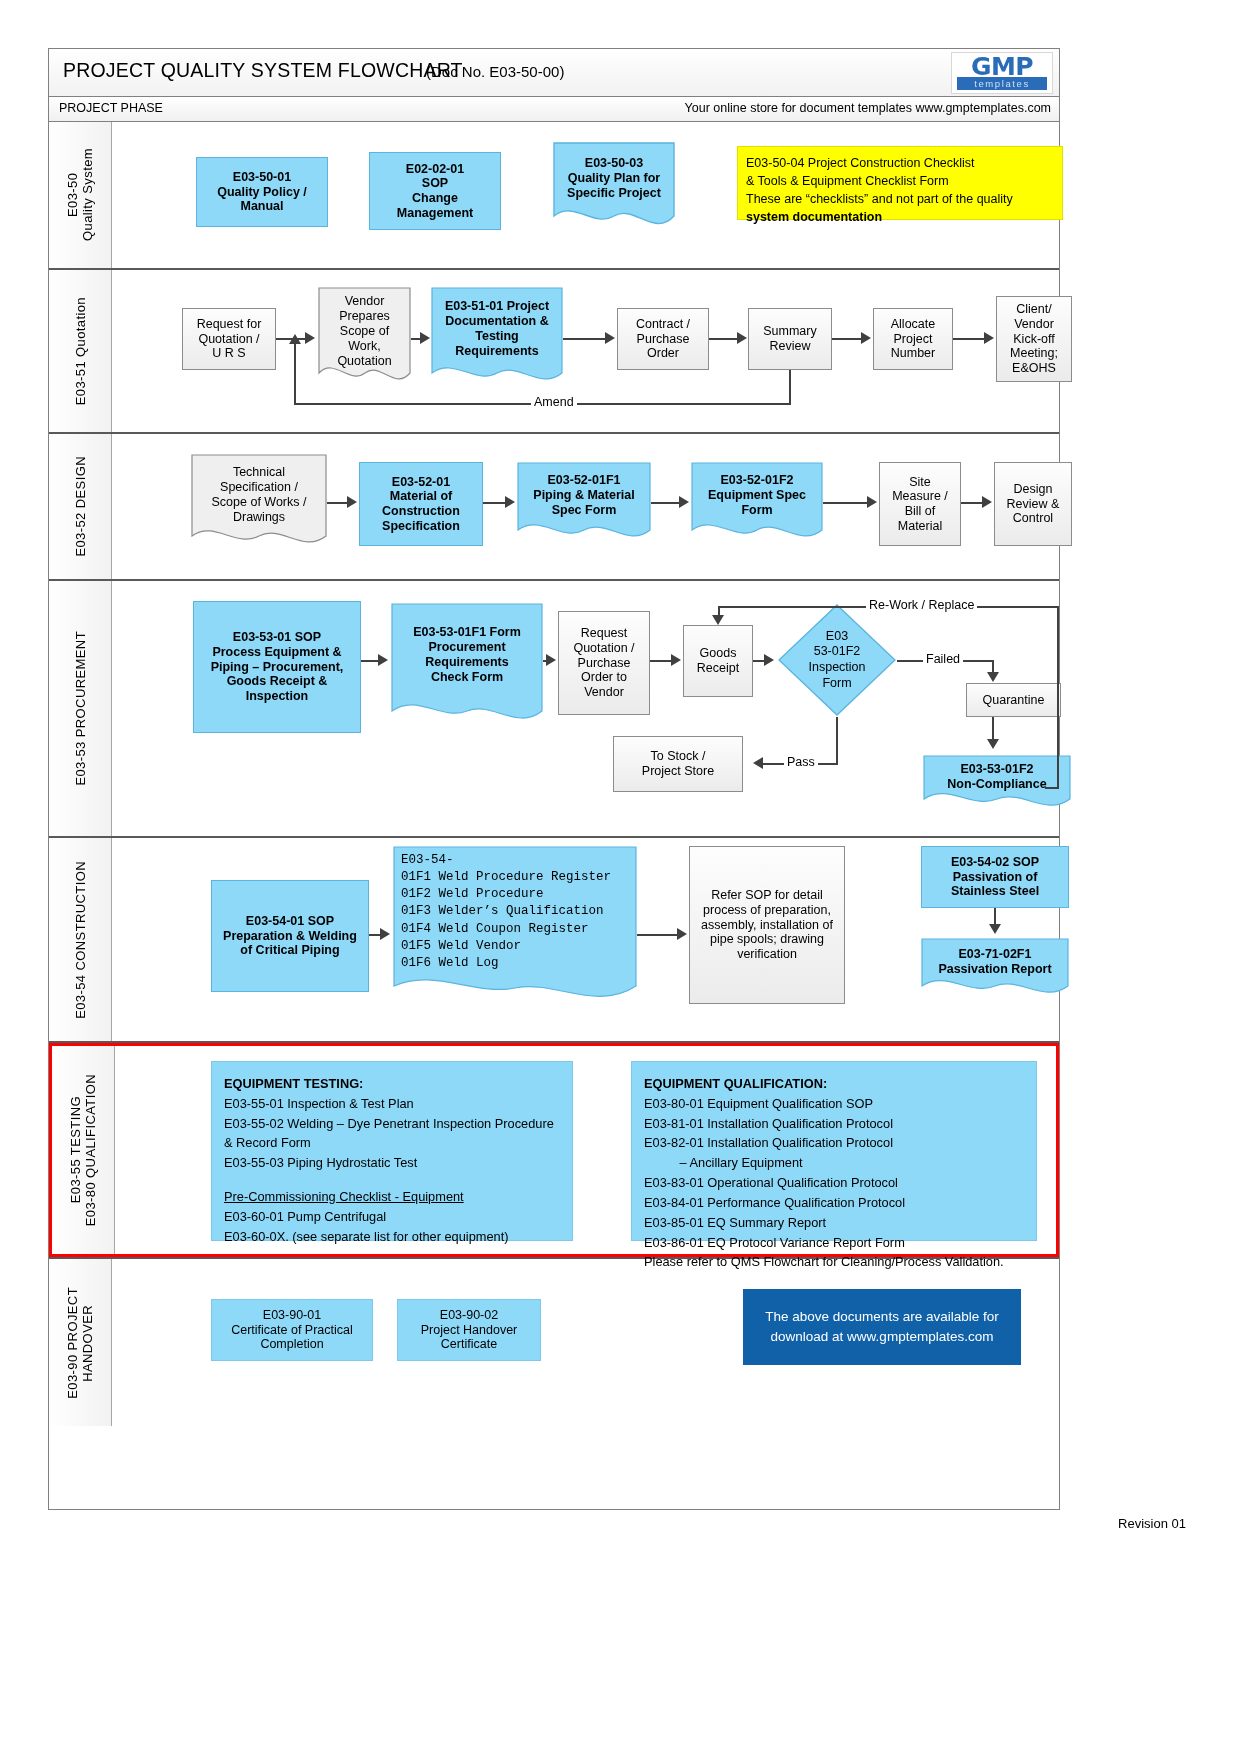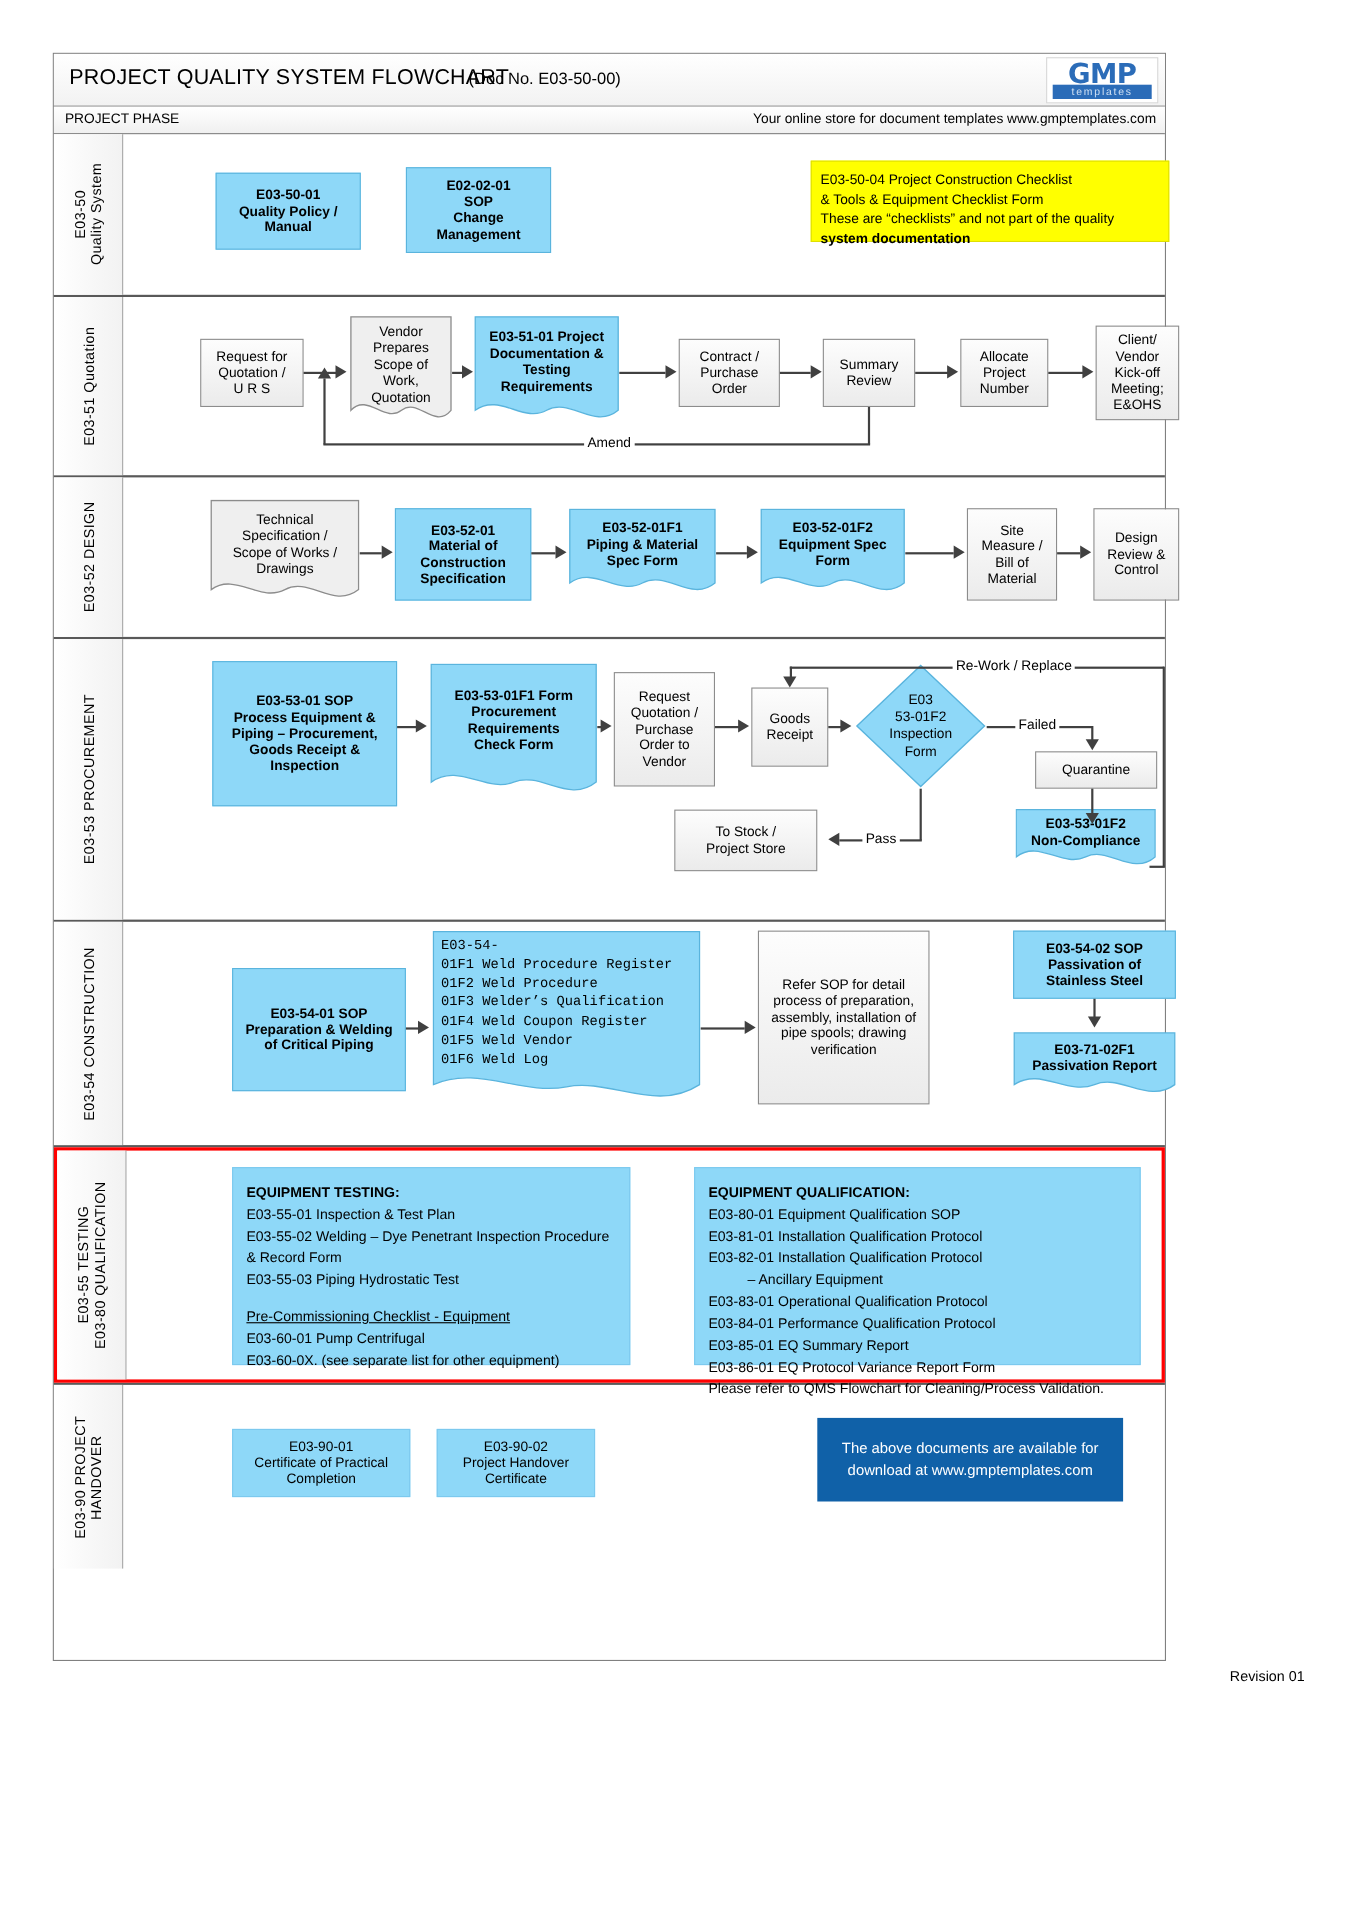--- a/index.html
+++ b/index.html
@@ -117,20 +117,28 @@
 Manual</span>
         </div>
 
         <div class="node blue" style="left:258px;top:30px;width:132px;height:78px">
           <span style="white-space:pre-line">E02-02-01
 SOP
 Change
 Management</span>
         </div>
 
+        <div class="doc" style="left:442px;top:20px;width:122px;height:92px">
+          <svg viewBox="0 0 122 92" preserveAspectRatio="none">
+            <path d="M1,1 H121 V74 C101,96 81,62 61,74 C41,86 21,58 1,74 Z" fill="#8ED8F8" stroke="#5AB4DD" stroke-width="1.4"></path>
+          </svg>
+          <div class="dtext" style="height: 72px; white-space: pre-line;">E03-50-03
+Quality Plan for
+Specific Project</div>
+        </div>
 
         <div class="node yellow" style="left:626px;top:24px;width:326px;height:74px">
           <div style="width:100%">
             <div>E03-50-04 Project Construction Checklist</div>
             <div>&amp; Tools &amp; Equipment Checklist Form</div>
             <div style="font-weight:normal">These are “checklists” and not part of the quality</div>
             <div style="font-weight:bold">system documentation</div>
           </div>
         </div>
 
@@ -325,25 +333,25 @@
         <div class="diamond" style="left:666px;top:22px;width:120px;height:114px">
           <svg width="120" height="114" viewBox="0 0 120 114">
             <polygon points="60,2 118,57 60,112 2,57" fill="#8ED8F8" stroke="#5AB4DD" stroke-width="1.3"></polygon>
           </svg>
           <div class="dmtext" style="white-space:pre-line">E03
 53-01F2
 Inspection
 Form</div>
         </div>
 
-        <div class="node grey" style="left:830px;top:102px;width:111px;height:34px">
+        <div class="node grey" style="left:855px;top:102px;width:95px;height:34px">
           <span>Quarantine</span>
         </div>
 
-        <div class="doc" style="left:812px;top:154px;width:128px;height:56px">
+        <div class="doc" style="left:812px;top:174px;width:148px;height:56px">
           <svg viewBox="0 0 142 56" preserveAspectRatio="none">
             <path d="M1,1 H141 V44 C118,62 94,34 71,44 C47,54 24,28 1,44 Z" fill="#8ED8F8" stroke="#5AB4DD" stroke-width="1.2"></path>
           </svg>
           <div class="dtext" style="height: 44px; white-space: pre-line;">E03-53-01F2
 Non-Compliance</div>
         </div>
 
         <div class="node grey" style="left:502px;top:155px;width:130px;height:56px">
           <span style="white-space:pre-line">To Stock /
 Project Store</span>

